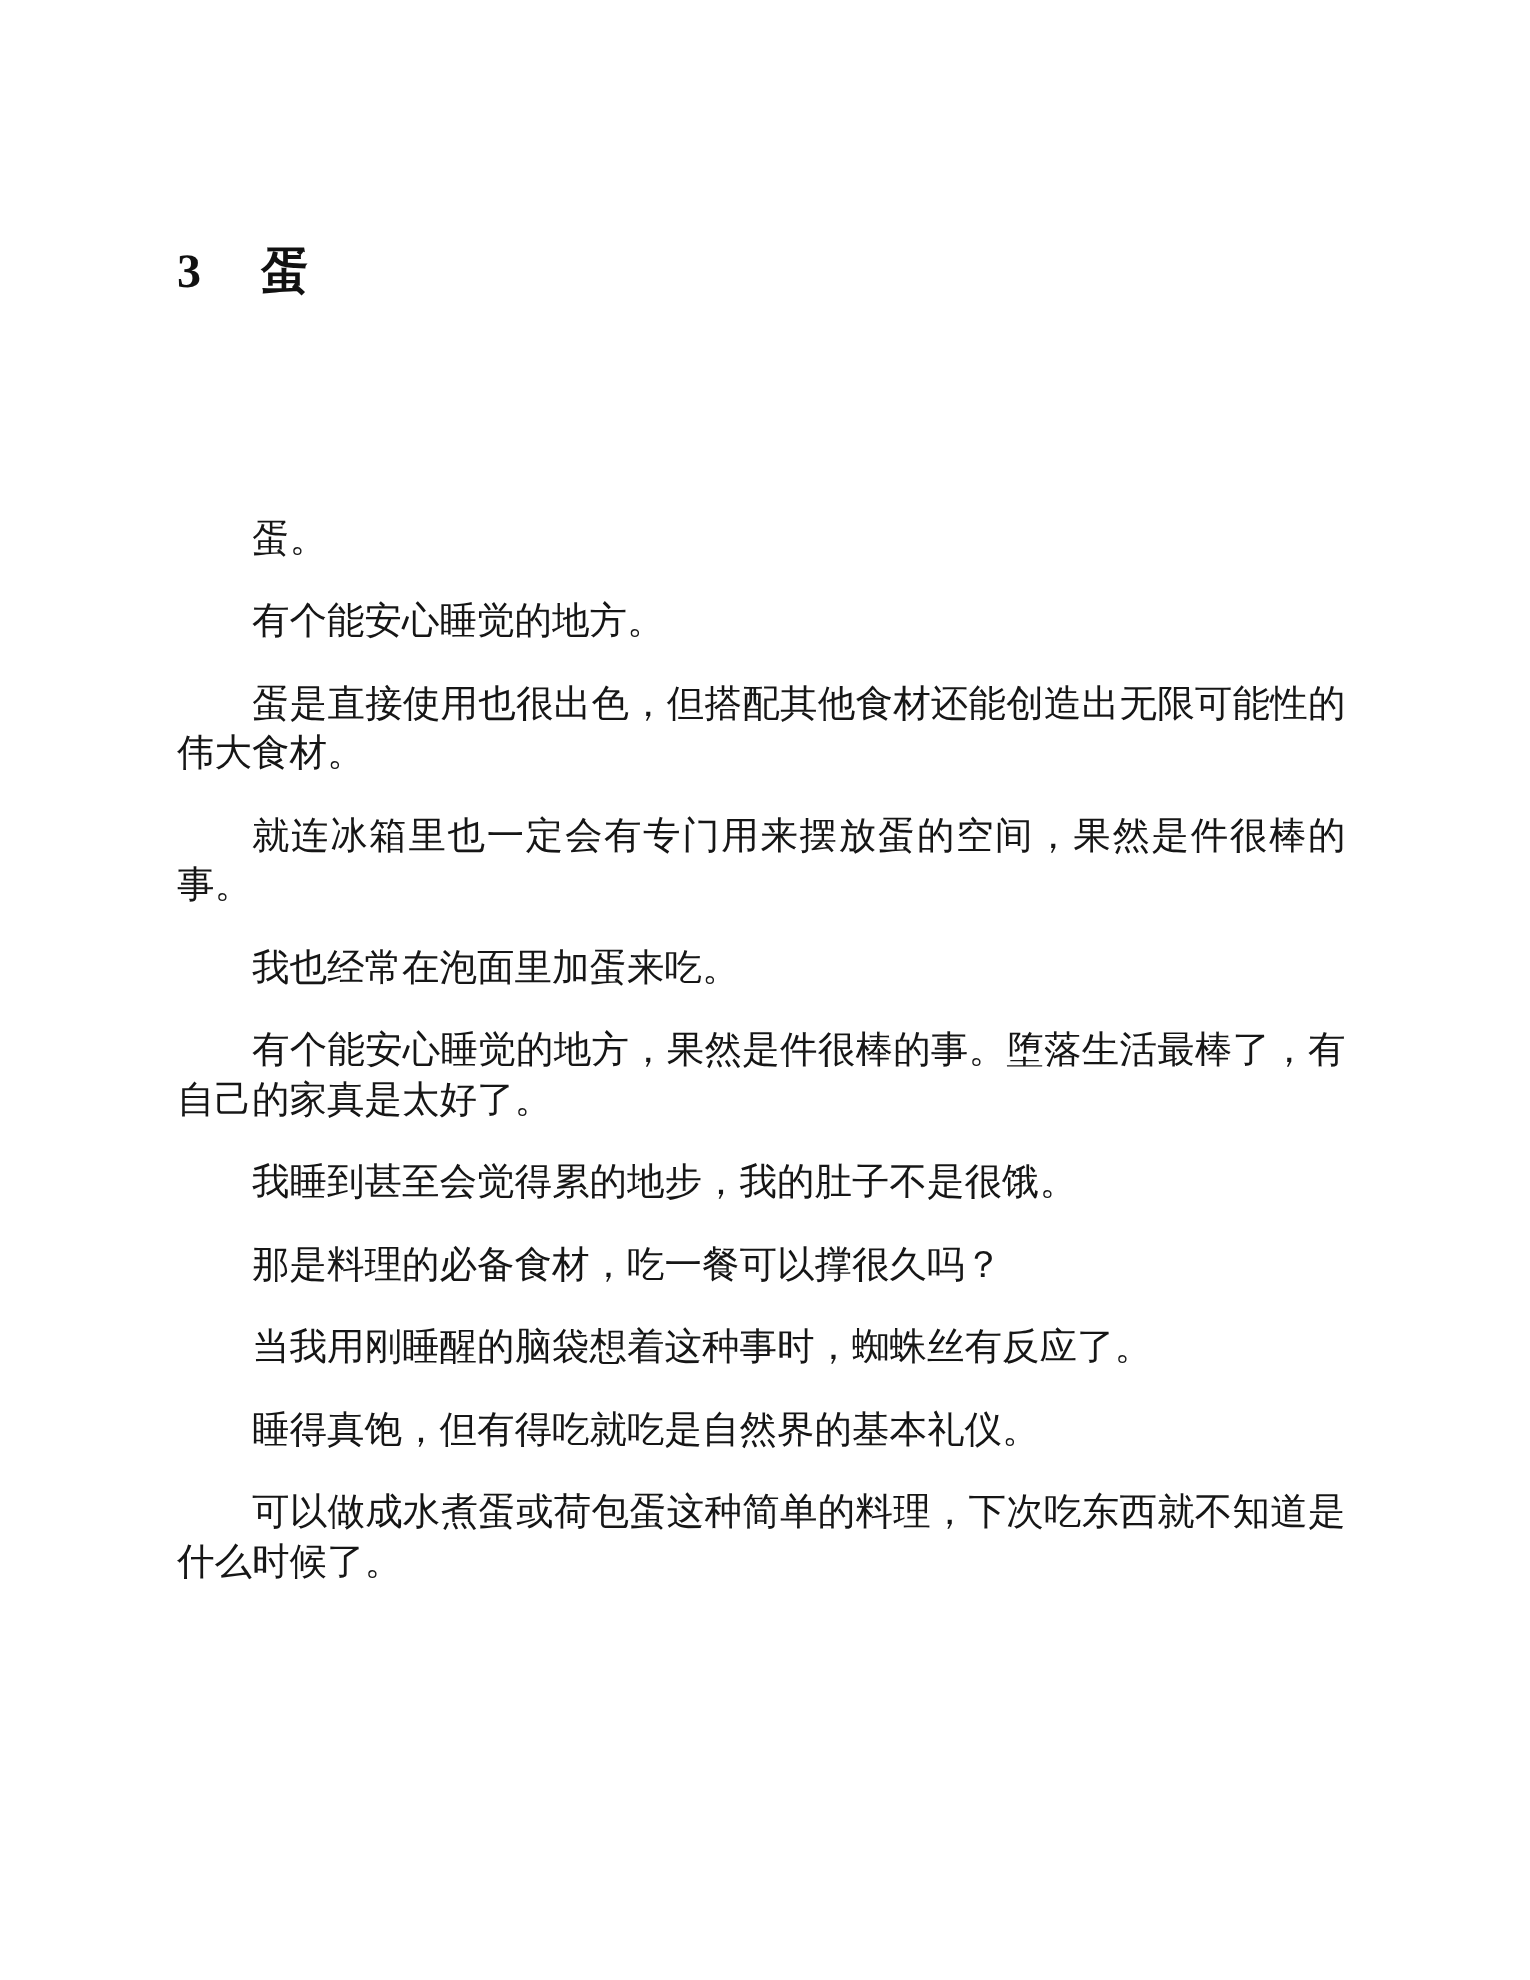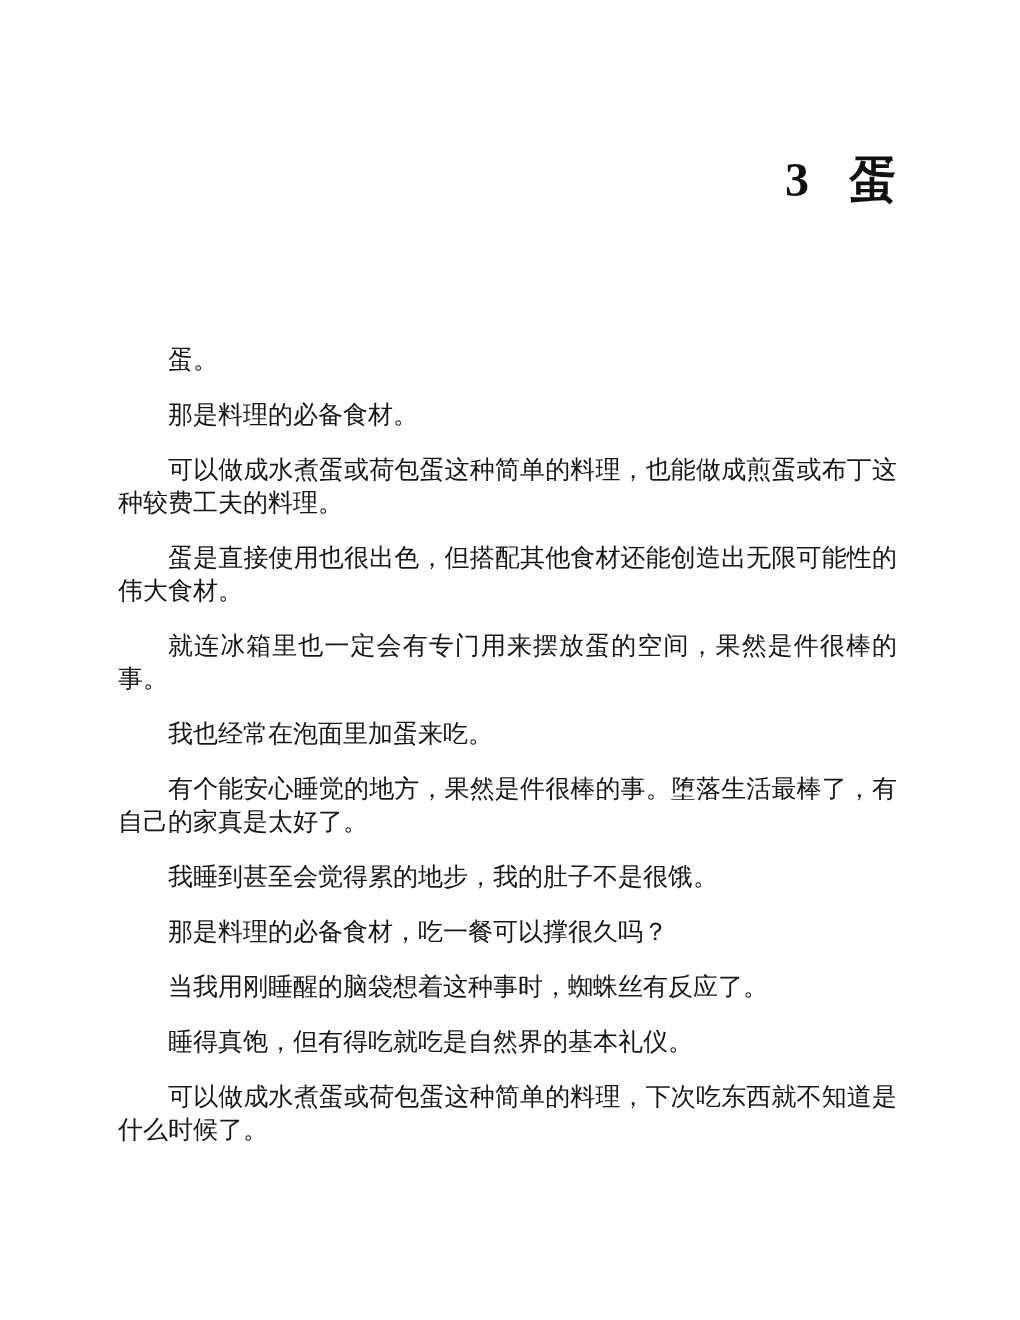--- a/index.html
+++ b/index.html
@@ -15,22 +15,22 @@
     box-sizing: border-box;
     background: #ffffff;
     color: #161616;
     font-family: "Liberation Serif", "DejaVu Serif", serif;
     padding: 155px 123px 0 118px;
     overflow: hidden;
   }
   .chapter-heading {
     margin: 0;
     padding: 0;
-    text-align: right;
-    font-size: 48px;
+    text-align: left;
+    font-size: 32px;
     font-weight: bold;
     line-height: 50px;
     color: #111111;
   }
   .chapter-number {
     margin-right: 40px;
   }
   .chapter-body {
     margin-top: 138px;
   }
@@ -46,22 +46,21 @@
 </style>
 </head>
 <body>
 
 <div class="page">
   <h1 class="chapter-heading">
     <span class="chapter-number">3</span><span class="chapter-title">蛋</span>
   </h1>
   <div class="chapter-body">
       <p class="para">蛋。</p>
-      <p class="para">那是料理的必备食材。</p>
-      <p class="para">可以做成水煮蛋或荷包蛋这种简单的料理，也能做成煎蛋或布丁这种较费工夫的料理。</p>
+      <p class="para">有个能安心睡觉的地方。</p>
       <p class="para">蛋是直接使用也很出色，但搭配其他食材还能创造出无限可能性的伟大食材。</p>
       <p class="para">就连冰箱里也一定会有专门用来摆放蛋的空间，果然是件很棒的事。</p>
       <p class="para">我也经常在泡面里加蛋来吃。</p>
       <p class="para">有个能安心睡觉的地方，果然是件很棒的事。堕落生活最棒了，有自己的家真是太好了。</p>
       <p class="para">我睡到甚至会觉得累的地步，我的肚子不是很饿。</p>
       <p class="para">那是料理的必备食材，吃一餐可以撑很久吗？</p>
       <p class="para">当我用刚睡醒的脑袋想着这种事时，蜘蛛丝有反应了。</p>
       <p class="para">睡得真饱，但有得吃就吃是自然界的基本礼仪。</p>
       <p class="para">可以做成水煮蛋或荷包蛋这种简单的料理，下次吃东西就不知道是什么时候了。</p>
     </div>

